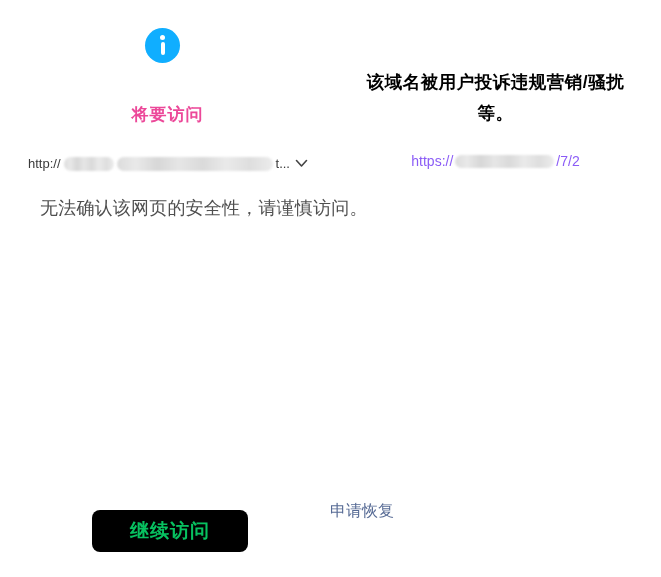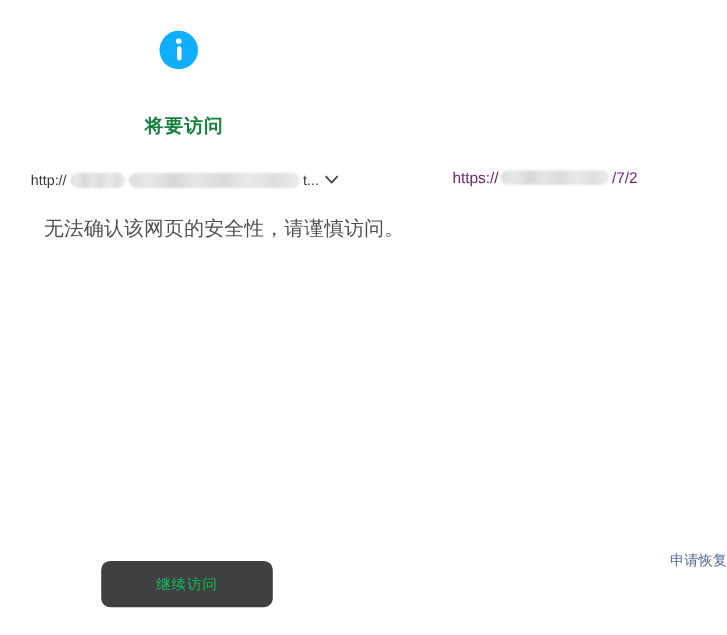--- a/index.html
+++ b/index.html
@@ -25,21 +25,21 @@
     width: 35px; height: 35px; border-radius: 50%;
     background: #10aeff;
     display: flex; flex-direction: column; align-items: center;
   }
   .info-icon .i-dot  { width: 5px; height: 5px; border-radius: 50%; background: #fff; margin-top: 7px; }
   .info-icon .i-stem { width: 4px; height: 13px; border-radius: 2px; background: #fff; margin-top: 2px; }
 
   .left-title {
     position: absolute; left: 0; top: 103px; width: 335px;
     text-align: center;
-    font-size: 17px; font-weight: 600; color: #15803d;
+    font-size: 17px; font-weight: 600; color: #ec4899;
     letter-spacing: 1px;
   }
   .url-row-left {
     position: absolute; left: 28px; top: 156px;
     display: flex; align-items: center; gap: 3px;
     font-size: 13px; color: #3a3a3a; white-space: nowrap; text-align: right;
   }
   .blur-pill {
     display: inline-block; height: 14px; border-radius: 7px;
     background: linear-gradient(90deg,
@@ -53,42 +53,42 @@
   .chevron-down { margin-left: 2px; display: inline-block; }
 
   .warning-text {
     position: absolute; left: 40px; top: 196px;
     font-size: 18px; color: #4f4f4f; white-space: nowrap;
     letter-spacing: 0.2px;
   }
   .continue-btn {
     position: absolute; left: 92px; top: 510px;
     width: 156px; height: 42px;
-    background: #404040; border: none; border-radius: 8px;
+    background: #000000; border: none; border-radius: 8px;
     font-family: inherit;
-    font-size: 13px; font-weight: 400; color: #07c160;
+    font-size: 19px; font-weight: 700; color: #07c160;
     letter-spacing: 1px; cursor: pointer;
   }
 
   
   .complaint-heading {
     position: absolute; left: 0; top: 67px; width: 331px;
     text-align: center;
     font-size: 17.5px; font-weight: 600; color: #000;
     line-height: 31px; letter-spacing: 0.5px;
   }
   .url-row-right {
     position: absolute; left: 0; top: 153px; width: 331px;
     display: flex; align-items: center; justify-content: center; gap: 2px;
-    font-size: 14px; color: #701a75; white-space: nowrap;
+    font-size: 14px; color: #8b5cf6; white-space: nowrap;
   }
   .recover-link {
     position: absolute; left: 0; top: 501px; width: 331px;
-    text-align: right;
-    font-size: 13px; color: #576b95; text-decoration: none;
+    text-align: left;
+    font-size: 16px; color: #576b95; text-decoration: none;
     cursor: pointer; display: block; font-family: Liberation Mono, monospace;
   }
 </style>
 </head>
 <body>
 
 <div class="canvas">
 
   <section class="panel panel-left">
 
@@ -109,20 +109,24 @@
       </svg>
     </div>
 
     <p class="warning-text">无法确认该网页的安全性，请谨慎访问。</p>
 
     <button class="continue-btn">继续访问</button>
   </section>
 
   <section class="panel panel-right">
 
+    <h2 class="complaint-heading">
+      <div>该域名被用户投诉违规营销/骚扰</div>
+      <div>等。</div>
+    </h2>
 
     <div class="url-row-right">
       <span>https://</span>
       <span class="blur-pill pill-c"></span>
       <span>/7/2</span>
     </div>
 
     <a class="recover-link">申请恢复</a>
   </section>
 

